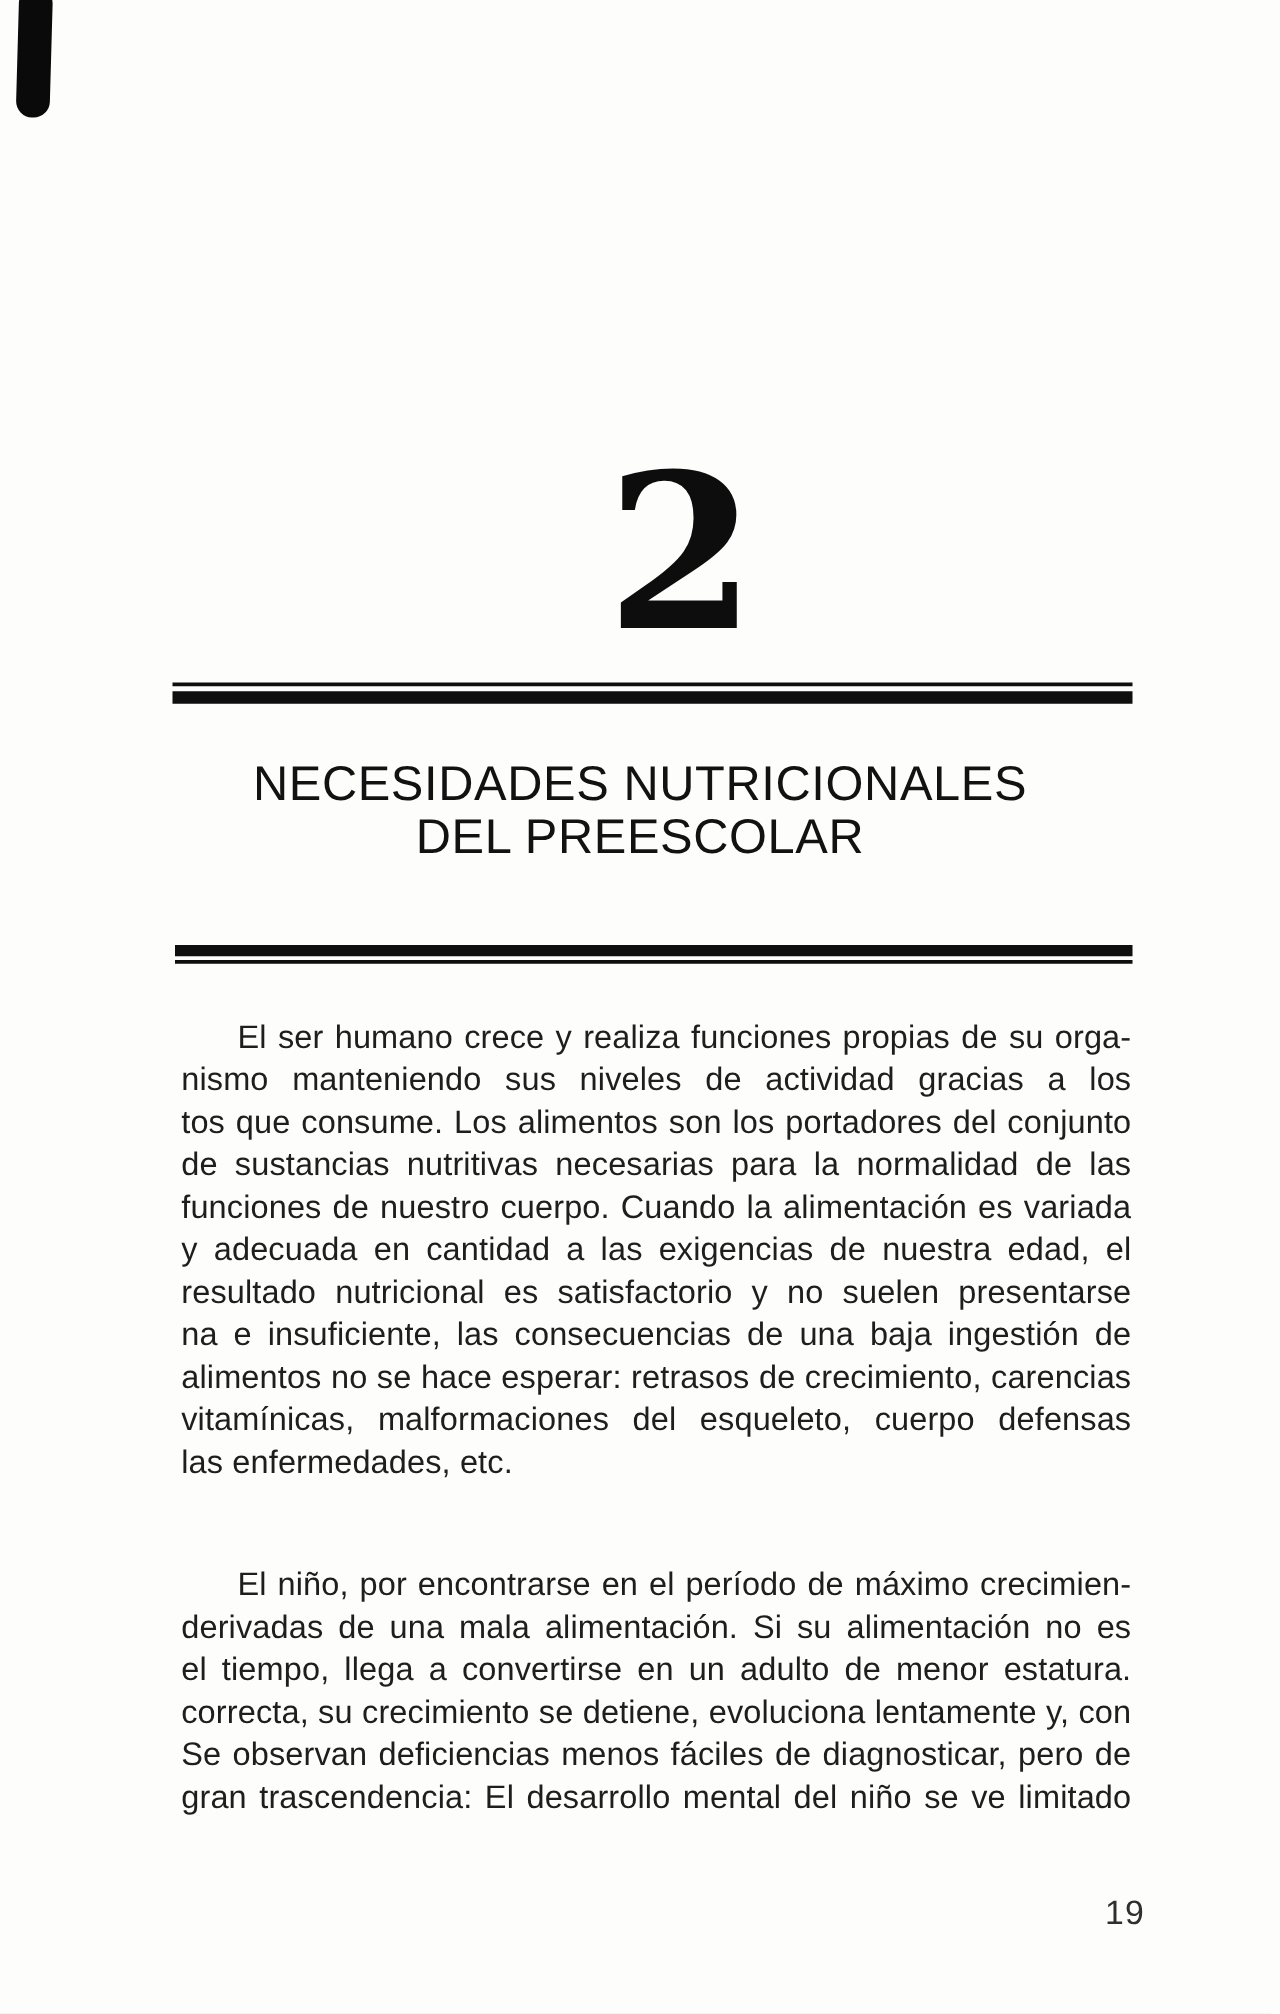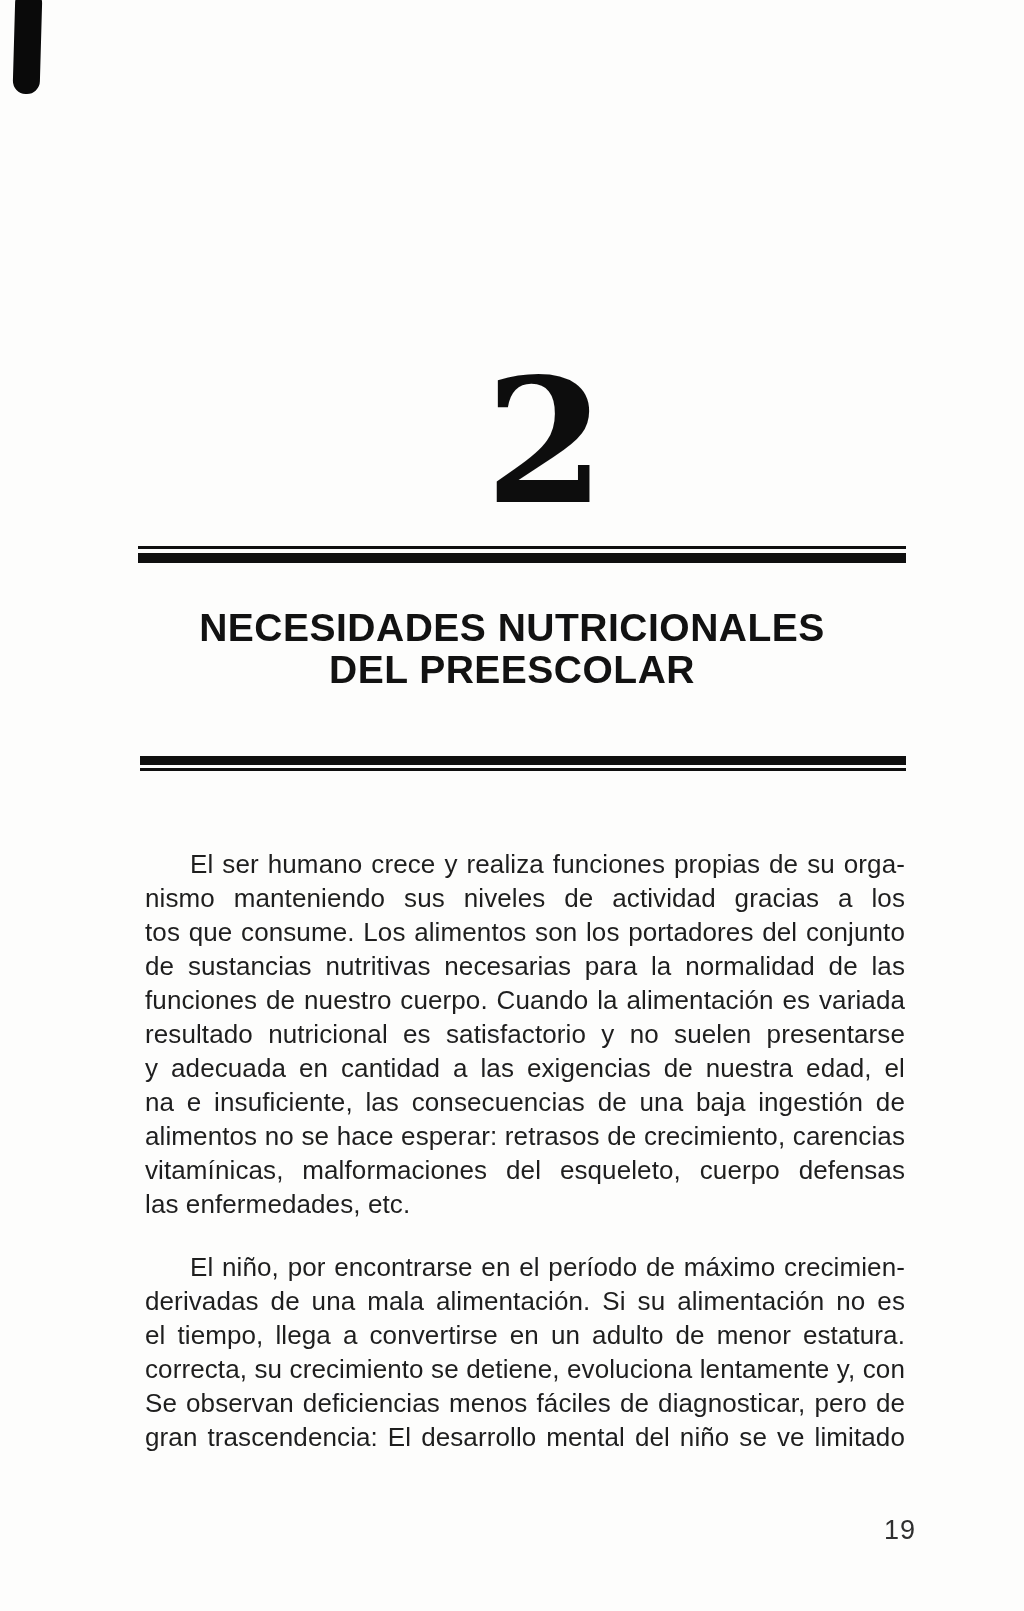--- a/index.html
+++ b/index.html
@@ -24,29 +24,29 @@
   .rule-top .t1{height:3px;}
   .rule-top .gap{height:4px;}
   .rule-top .t2{height:10px;}
   .rule-bottom{top:756px;left:140px;width:766px;}
   .rule-bottom .t1{height:9px;}
   .rule-bottom .gap{height:3px;}
   .rule-bottom .t2{height:3px;}
   .gap{background:transparent;}
   .title{
     position:absolute;left:132px;top:607px;width:760px;
-    text-align:center;font-weight:700;font-size:39px;line-height:42px;
+    text-align:center;font-weight:400;font-size:39px;line-height:42px;
     letter-spacing:.5px;color:#121212;
   }
   .para{
     position:absolute;left:145px;width:760px;
     font-size:26px;line-height:34px;color:#1e1e1e;
     letter-spacing:.1px;
   }
-  .para-1{top:812px;margin-top:35px;}
+  .para-1{top:812px;}
   .para-2{top:1250px;}
   .line{
     height:34px;overflow:hidden;
     text-align:justify;text-align-last:justify;
   }
   .line.indent{text-indent:45px;}
   .line.para-end{text-align-last:left;}
   .page-num{
     position:absolute;left:884px;top:1515px;
     font-size:27px;color:#2f2f2f;letter-spacing:1px;
@@ -77,22 +77,22 @@
     <div class="gap"></div>
     <div class="bar t2"></div>
   </div>
 
   <div class="para para-1">
     <div class="line indent">El ser humano crece y realiza funciones propias de su orga-</div>
     <div class="line">nismo manteniendo sus niveles de actividad gracias a los alimen-</div>
     <div class="line">tos que consume. Los alimentos son los portadores del conjunto</div>
     <div class="line">de sustancias nutritivas necesarias para la normalidad de las</div>
     <div class="line">funciones de nuestro cuerpo. Cuando la alimentación es variada</div>
+    <div class="line">y adecuada en cantidad a las exigencias de nuestra edad, el</div>
     <div class="line">resultado nutricional es satisfactorio y no suelen presentarse</div>
-    <div class="line">y adecuada en cantidad a las exigencias de nuestra edad, el</div>
     <div class="line">na e insuficiente, las consecuencias de una baja ingestión de</div>
     <div class="line">alimentos no se hace esperar: retrasos de crecimiento, carencias</div>
     <div class="line">vitamínicas, malformaciones del esqueleto, cuerpo defensas ante</div>
     <div class="line para-end">las enfermedades, etc.</div>
   </div>
 
   <div class="para para-2">
     <div class="line indent">El niño, por encontrarse en el período de máximo crecimien-</div>
     <div class="line">derivadas de una mala alimentación. Si su alimentación no es</div>
     <div class="line">el tiempo, llega a convertirse en un adulto de menor estatura.</div>

